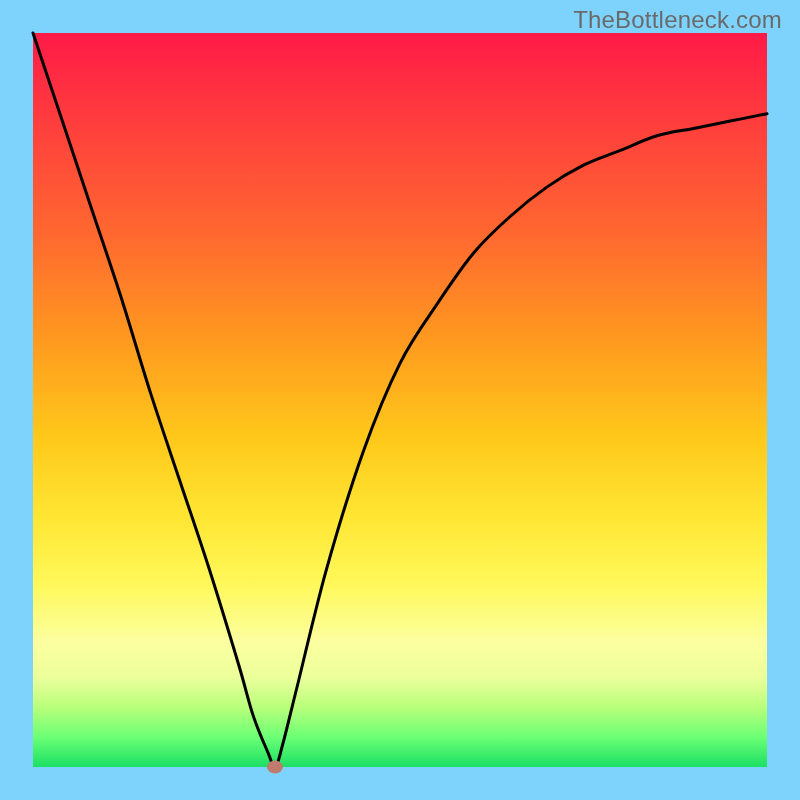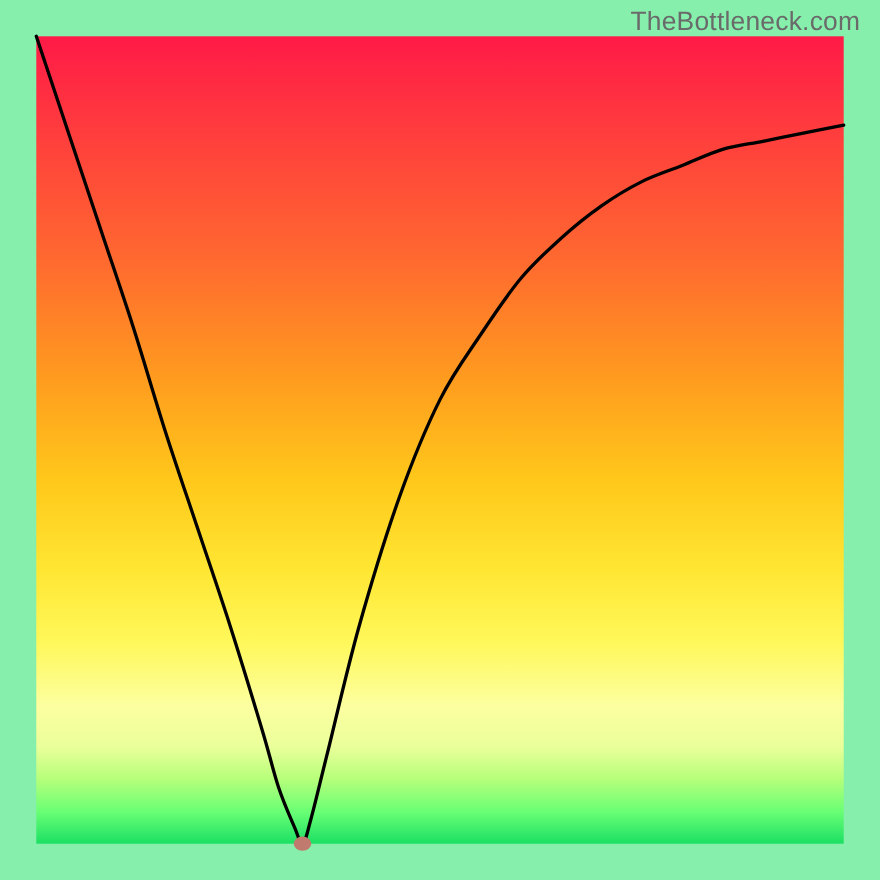--- a/index.html
+++ b/index.html
@@ -10,21 +10,21 @@
     background: #000;
     overflow: hidden;
     font-family: Arial, Helvetica, sans-serif;
   }
   .frame {
     position: absolute;
     left: 0;
     top: 0;
     width: 800px;
     height: 800px;
-    background: #86efac;
+    background: #7dd3fc;
   }
   .plot-area {
     position: absolute;
     left: 33px;
     top: 33px;
     width: 734px;
     height: 734px;
     
     background: linear-gradient(
       to bottom,

